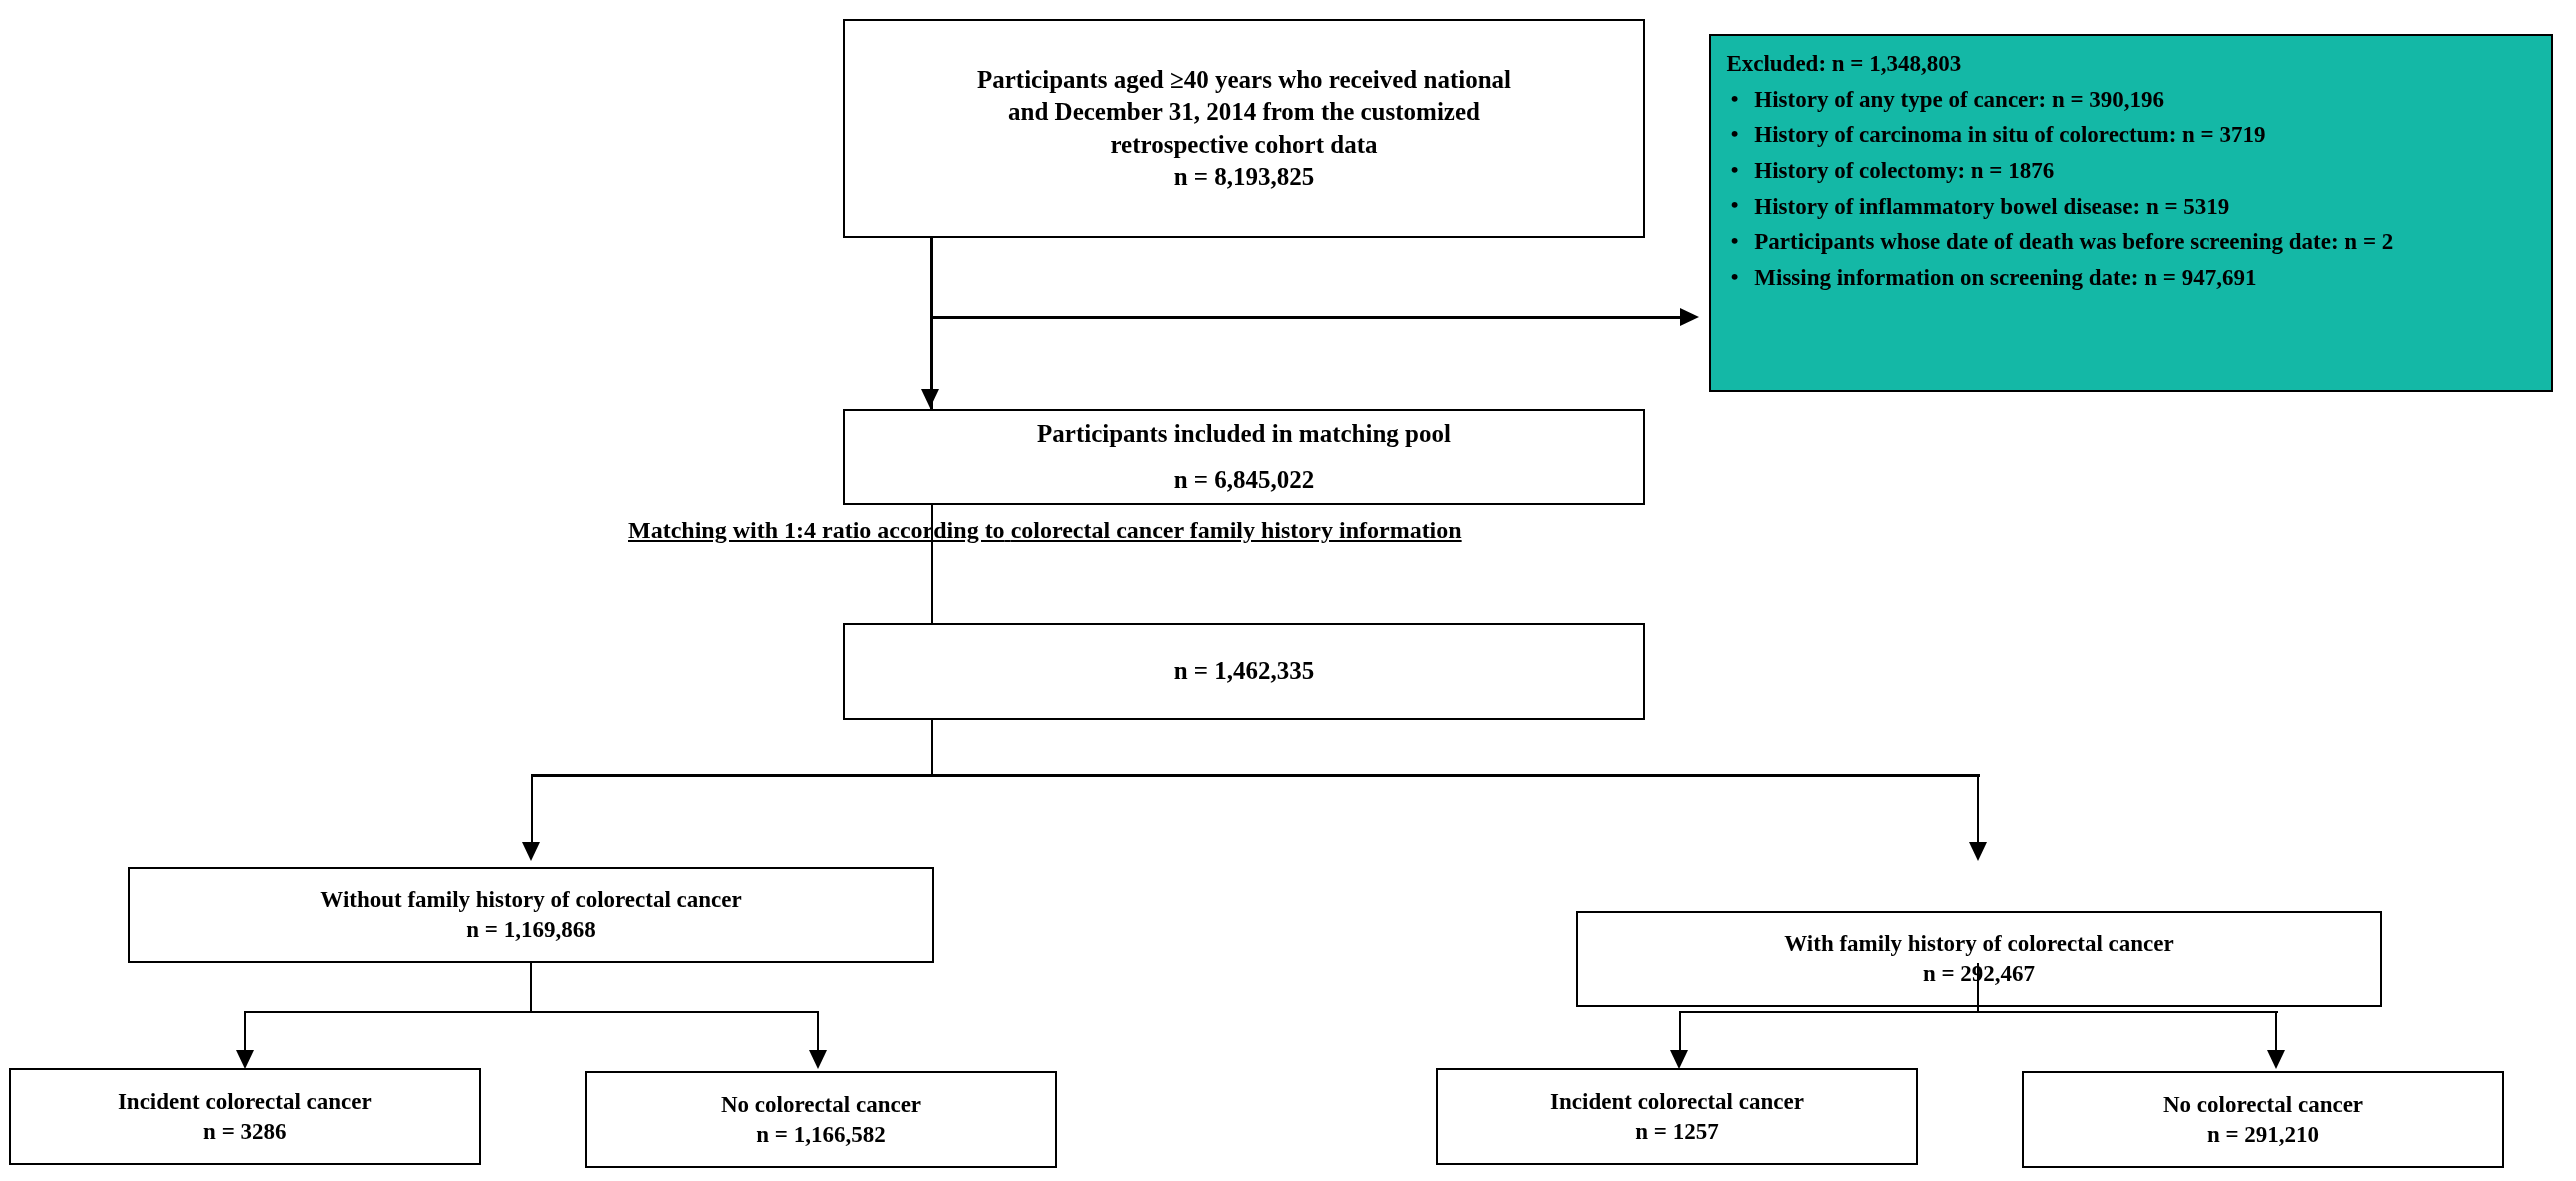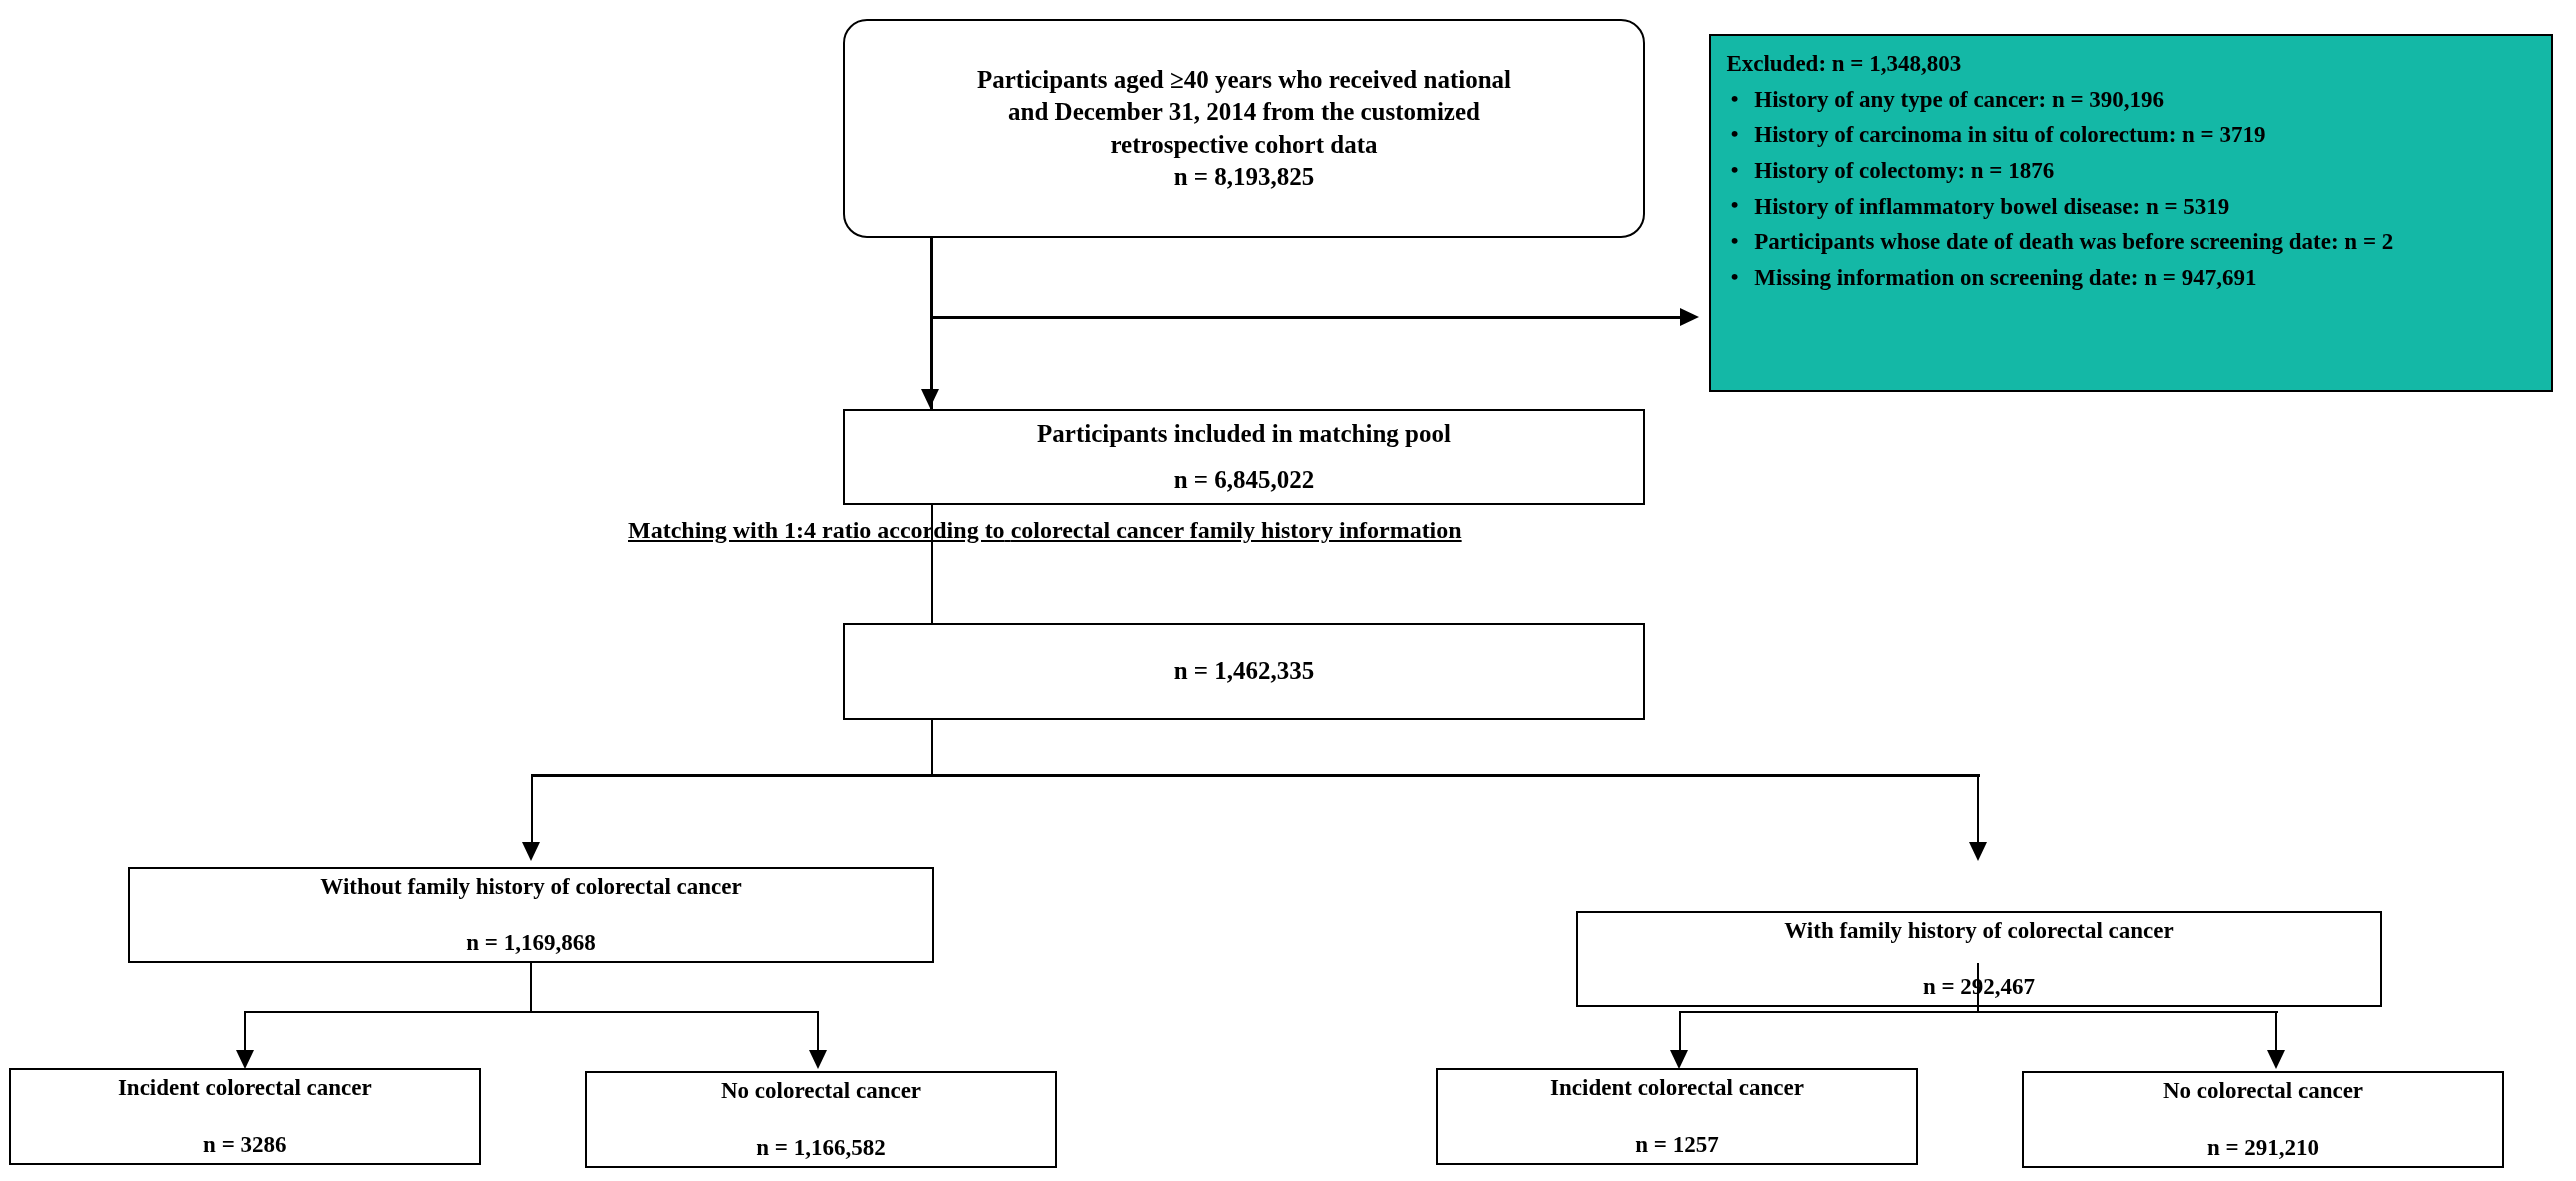--- a/index.html
+++ b/index.html
@@ -31,23 +31,23 @@
     justify-content: center;
     text-align: center;
     font-weight: bold;
     color: #000000;
     line-height: 1.30;
     padding: 3.3px 7.7px;
   }
   .node .line { display: block; white-space: nowrap; }
 
   
-  .fs-top   { font-size: 25px; border-radius: 24px; }
+  .fs-top   { font-size: 25px; }
   .fs-mid   { font-size: 25px; gap: 14px; }
-  .fs-leaf  { font-size: 23px; justify-content: space-between; }
+  .fs-leaf  { font-size: 23px; }
 
   
   .excluded-box {
     position: absolute;
     box-sizing: border-box;
     background: #14b8a6;
     border: 2.8px solid #000000;
     padding: 11px 14.3px 10px 14.3px;
     font-weight: bold;
     color: #000000;

